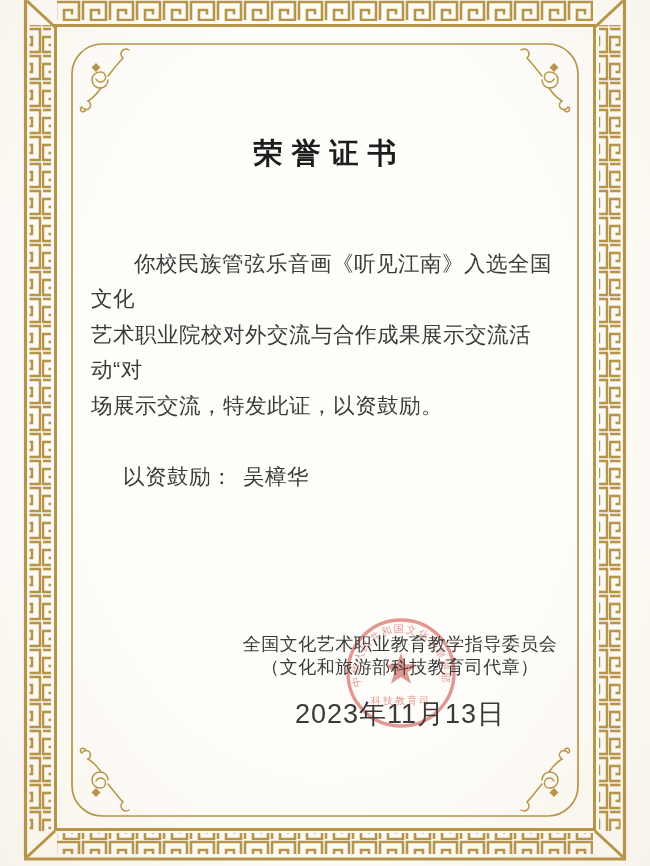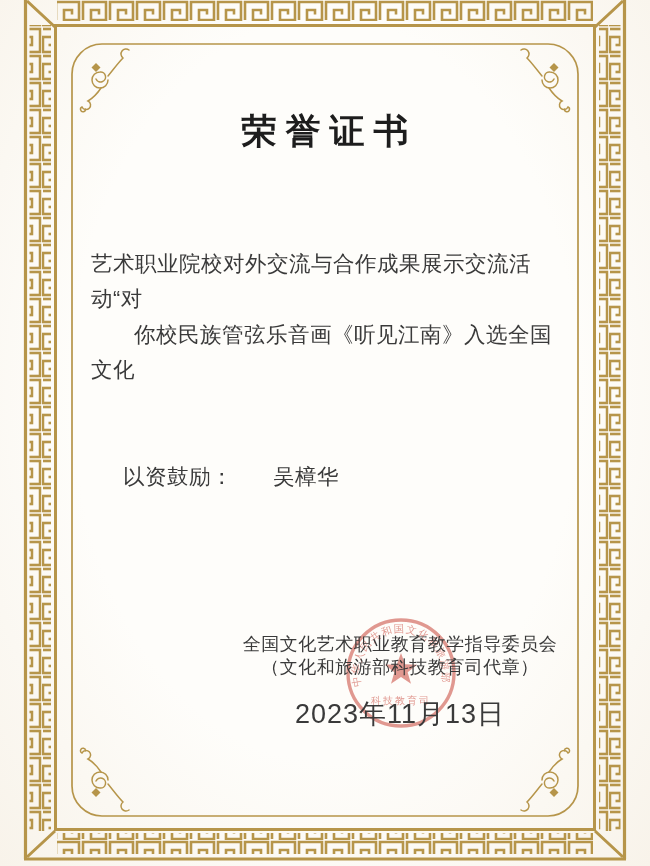--- a/index.html
+++ b/index.html
@@ -14,37 +14,37 @@
     background-image:radial-gradient(ellipse at 50% 45%, #fefdfa 55%, #f8f3ea 100%);
   }
   svg{display:block;}
   .border-svg{position:absolute;left:0;top:0;z-index:3;pointer-events:none;}
   .gk{stroke:var(--gold,#b6954a);fill:none;}
   .fl path{stroke:var(--gold,#b6954a);fill:none;stroke-width:1.5;stroke-linecap:round;}
   .fl .floret{fill:var(--gold,#b6954a);stroke:none;}
   .fancy{stroke:var(--gold,#b6954a);fill:none;stroke-width:1.7;}
 
   .title{
-    position:absolute;left:0;top:108px;width:100%;margin:0;
+    position:absolute;left:0;top:134px;width:100%;margin:0;
     text-align:center;z-index:2;
     font-family:"Liberation Serif", serif;
-    font-size:35px;font-weight:800;color:var(--title-ink,#1d1d1d);
+    font-size:29px;font-weight:800;color:var(--title-ink,#1d1d1d);
     letter-spacing:9px;text-indent:9px;
   }
   .body-text{
     position:absolute;left:91px;top:247px;width:475px;z-index:2;
     font-size:21.5px;color:var(--ink,#3a3a3a);line-height:35.4px;
     letter-spacing:0.5px;
   }
   .body-text .indent{text-indent:43px;}
   .advisor{
     position:absolute;left:123px;top:462px;z-index:2;
     font-size:21.5px;color:var(--ink,#3a3a3a);letter-spacing:0.5px;
   }
-  .advisor .advisor-name{margin-left:40px;}
+  .advisor .advisor-name{margin-left:10px;}
   .issuer{
     position:absolute;left:400px;top:633px;transform:translateX(-50%);
     z-index:2;text-align:center;white-space:nowrap;
     font-size:18px;color:var(--ink,#3a3a3a);line-height:22.5px;letter-spacing:0.5px;
   }
   .date{
     position:absolute;left:400px;top:696px;transform:translateX(-50%);
     z-index:2;font-size:27px;color:var(--ink,#3a3a3a);letter-spacing:1px;white-space:nowrap;
   }
   .seal-svg{
@@ -100,22 +100,23 @@
     <path id="sealArc" fill="none" stroke="none" d="M-39,15 A41.5,41.5 0 1 1 39,15"></path>
     <text class="seal-text" font-size="10.5" letter-spacing="1.2">
       <textPath href="#sealArc" startOffset="2">中华人民共和国文化和旅游部</textPath>
     </text>
     <text class="seal-text" x="0" y="31" text-anchor="middle" font-size="10" letter-spacing="2">科技教育司</text>
   </svg>
 
   <h1 class="title">荣誉证书</h1>
 
   <div class="body-text">
+    <div class="line indent">你校民族管弦乐音画《听见江南》入选全国文化</div>
     <div class="line">艺术职业院校对外交流与合作成果展示交流活动“对</div>
-    <div class="line indent">你校民族管弦乐音画《听见江南》入选全国文化</div>
+    <div class="line">场展示交流，特发此证，以资鼓励。</div>
   </div>
 
   <div class="advisor">
     <span>以资鼓励：</span><span class="advisor-name">吴樟华</span>
   </div>
 
   <div class="issuer">
     <div>全国文化艺术职业教育教学指导委员会</div>
     <div>（文化和旅游部科技教育司代章）</div>
   </div>

